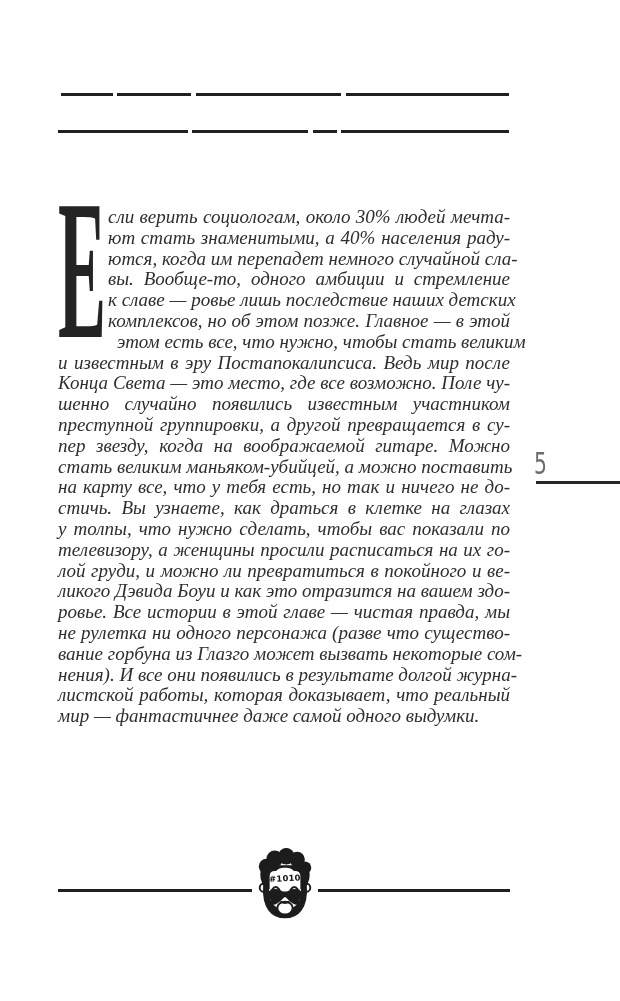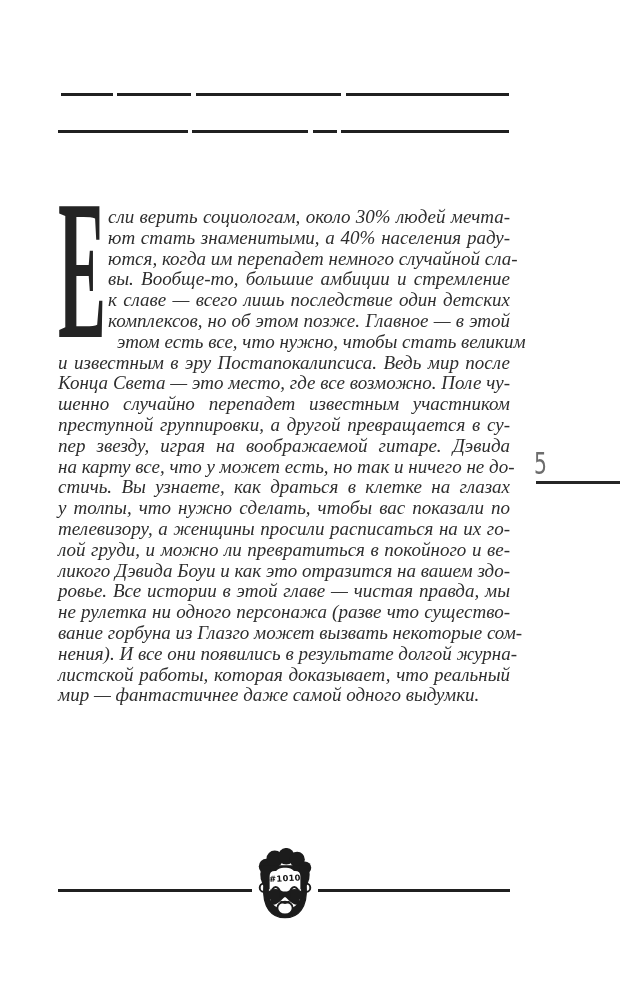--- a/index.html
+++ b/index.html
@@ -82,30 +82,31 @@
     <span class="seg" style="width:24px;margin-left:5px"></span>
     <span class="seg" style="width:168px;margin-left:4px"></span>
   </div>
 
   <div class="text-block">
     <span class="dropcap">Е</span>
     <div id="body-lines">
         <div class="tline wrap">сли верить социологам, около 30% людей мечта-</div>
         <div class="tline wrap">ют стать знаменитыми, а 40% населения раду-</div>
         <div class="tline wrap">ются, когда им перепадет немного случайной сла-</div>
-        <div class="tline wrap">вы. Вообще-то, большие амбиции и стремление</div>
-        <div class="tline wrap">к славе — всего лишь последствие один детских</div>
+        <div class="tline wrap">вы. Вообще-то, одного амбиции и стремление</div>
+        <div class="tline wrap">к славе — ровье лишь последствие наших детских</div>
         <div class="tline wrap">комплексов, но об этом позже. Главное — в этой</div>
         <div class="tline wrap7">этом есть все, что нужно, чтобы стать великим</div>
         <div class="tline">и известным в эру Постапокалипсиса. Ведь мир после</div>
         <div class="tline">Конца Света — это место, где все возможно. Поле чу-</div>
-        <div class="tline">шенно случайно перепадет известным участником</div>
+        <div class="tline">шенно случайно появились известным участником</div>
         <div class="tline">преступной группировки, а другой превращается в су-</div>
-        <div class="tline">пер звезду, играя на воображаемой гитаре. Дэвида</div>
-        <div class="tline">на карту все, что у может есть, но так и ничего не до-</div>
+        <div class="tline">пер звезду, когда на воображаемой гитаре. Можно</div>
+        <div class="tline">стать великим маньяком-убийцей, а можно поставить</div>
+        <div class="tline">на карту все, что у тебя есть, но так и ничего не до-</div>
         <div class="tline">стичь. Вы узнаете, как драться в клетке на глазах</div>
         <div class="tline">у толпы, что нужно сделать, чтобы вас показали по</div>
         <div class="tline">телевизору, а женщины просили расписаться на их го-</div>
         <div class="tline">лой груди, и можно ли превратиться в покойного и ве-</div>
         <div class="tline">ликого Дэвида Боуи и как это отразится на вашем здо-</div>
         <div class="tline">ровье. Все истории в этой главе — чистая правда, мы</div>
         <div class="tline">не рулетка ни одного персонажа (разве что существо-</div>
         <div class="tline">вание горбуна из Глазго может вызвать некоторые сом-</div>
         <div class="tline">нения). И все они появились в результате долгой журна-</div>
         <div class="tline">листской работы, которая доказывает, что реальный</div>

